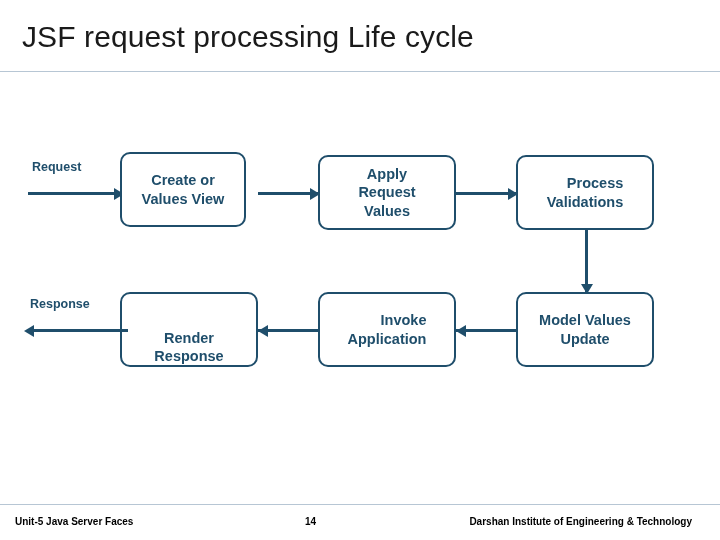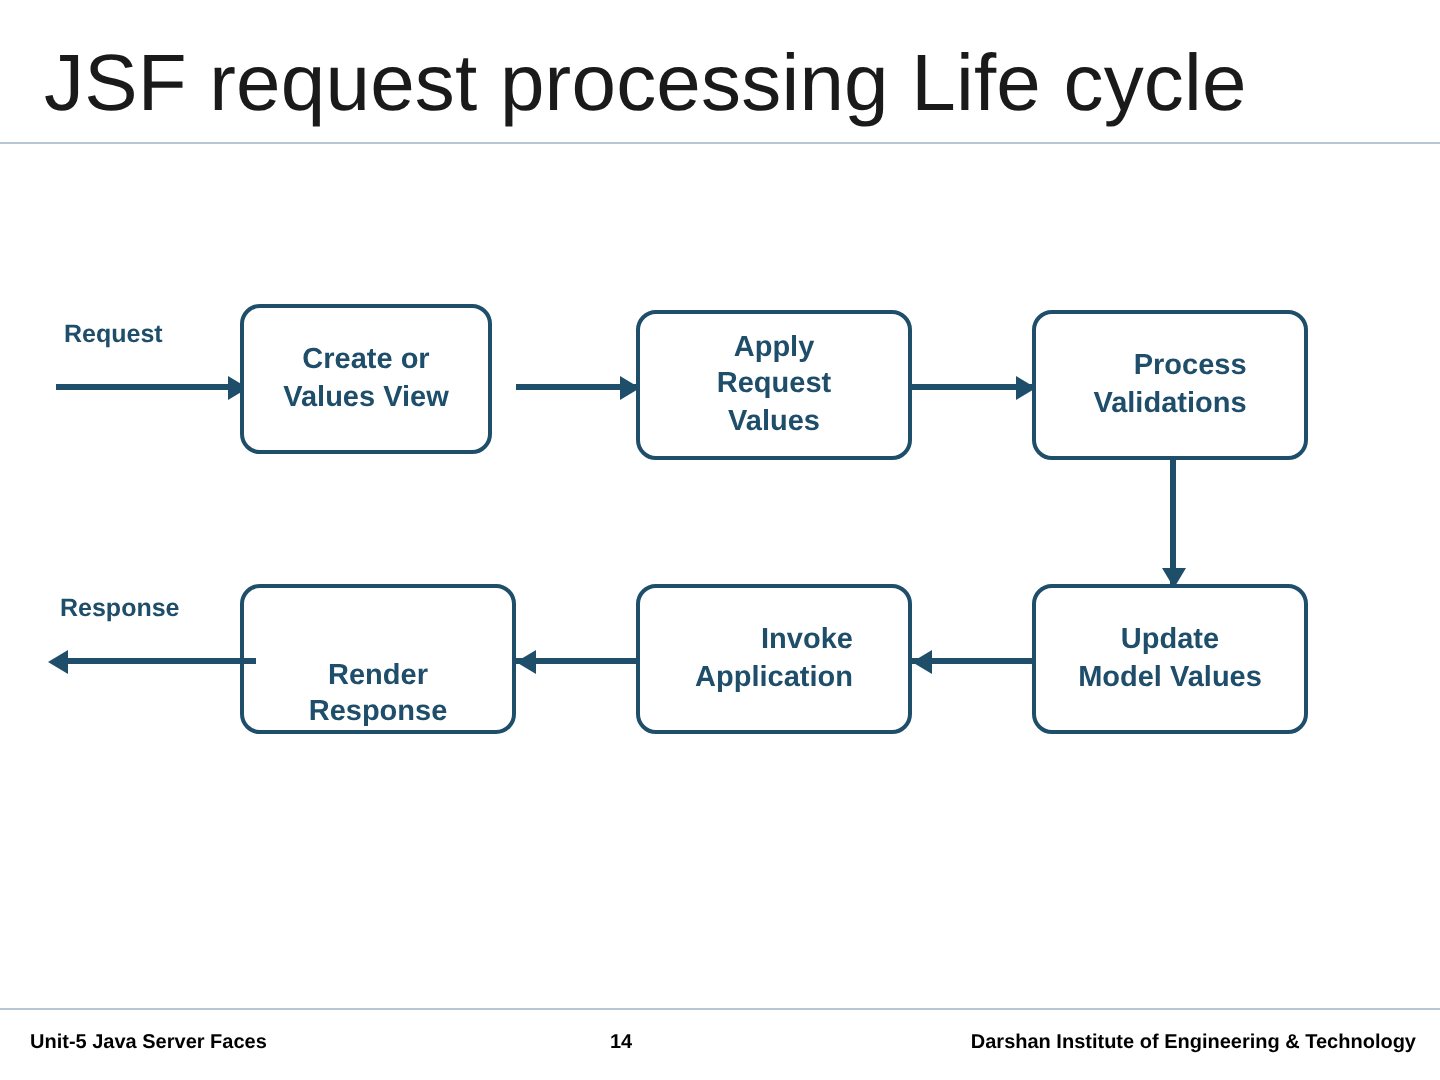--- a/index.html
+++ b/index.html
@@ -13,21 +13,21 @@
     font-family: "Liberation Sans", sans-serif;
     overflow: hidden;
     position: relative;
   }
 
   
   .slide-title {
     position: absolute;
     left: 22px;
     top: 20px;
-    font-size: 40px;
+    font-size: 30px;
     color: #1a1a1a;
     font-weight: normal;
     letter-spacing: 0.1px;
     white-space: nowrap;
   }
   .title-rule {
     position: absolute;
     left: 0px;
     top: 71px;
     width: 720px;
@@ -173,21 +173,21 @@
     left: 15px;
     top: 11px;
   }
   #footer-page {
     position: absolute;
     left: 305px;
     top: 11px;
   }
   #footer-right {
     position: absolute;
-    right: 12px;
+    right: 28px;
     top: 11px;
   }
 </style>
 </head>
 <body>
 
 <div class="slide-title">JSF request processing Life cycle</div>
 <div class="title-rule"></div>
 
 <div class="diagram">
@@ -246,22 +246,22 @@
 
   <div class="node" id="node-invoke-application">
     <span>
       <span class="line">Invoke</span>
       <span class="line">Application</span>
     </span>
   </div>
 
   <div class="node" id="node-update-model-values">
     <span>
+      <span class="line">Model Values</span>
       <span class="line">Update</span>
-      <span class="line">Model Values</span>
     </span>
   </div>
 
   <div class="arrow left" id="arrow-update-to-invoke">
     <span class="shaft"></span>
     <span class="head"></span>
   </div>
 
   <div class="arrow left" id="arrow-invoke-to-render">
     <span class="shaft"></span>

